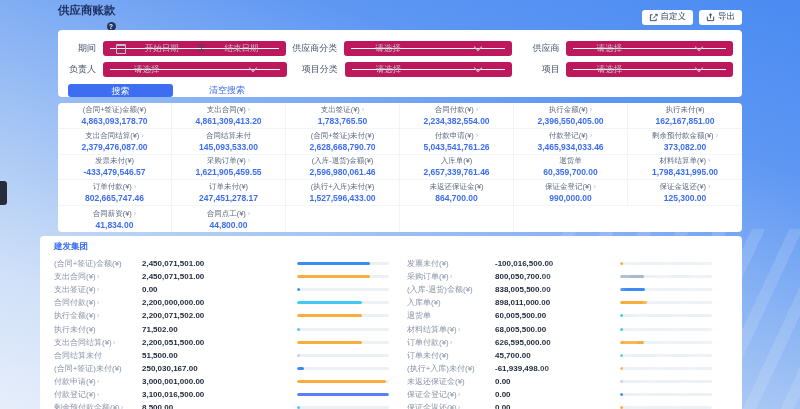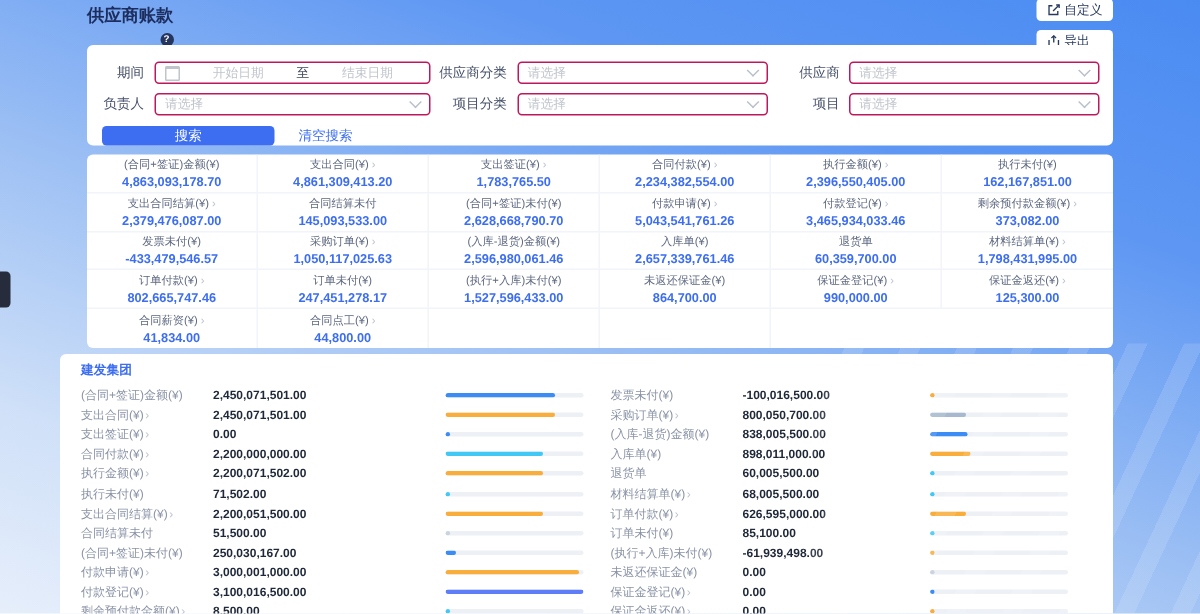--- a/index.html
+++ b/index.html
@@ -12,43 +12,43 @@
     content:"";position:absolute;right:0;bottom:0;width:260px;height:180px;pointer-events:none;
     background:repeating-linear-gradient(115deg,rgba(255,255,255,0) 0 22px,rgba(255,255,255,.25) 22px 34px);
     opacity:.5;
   }
   .drawer-tab{position:absolute;left:0;top:181px;width:7px;height:24px;background:#262c3c;border-radius:0 3px 3px 0;}
   .content{position:absolute;left:58px;top:0;width:684px;}
   .titlebar{display:flex;justify-content:space-between;align-items:center;height:30px;padding-top:2px;}
   .page-title{font-size:11.5px;font-weight:bold;color:#1c2d5e;display:flex;align-items:flex-end;gap:4px;flex-direction:column;}
   .help{width:9px;height:9px;border-radius:50%;background:#24355f;color:#fff;font-size:6.5px;font-weight:bold;
     display:inline-flex;align-items:center;justify-content:center;}
-  .title-actions{display:flex;gap:6px;flex-direction:column;}
+  .title-actions{display:flex;gap:6px;}
   .hbtn{height:15px;padding:0 7px;background:#fff;border:none;border-radius:3px;font-size:8.5px;color:#273a5e;
     display:inline-flex;align-items:center;gap:3px;cursor:pointer;font-family:inherit;}
   .hbtn svg{display:block;}
   .panel{background:#fff;border-radius:4px;position:absolute;left:0;box-sizing:border-box;}
   .filter-panel{top:30px;width:684px;height:67px;padding:5px 9px 0 10px;}
   .f-row{display:flex;align-items:center;height:15px;margin-top:6px;}
   .f-label{font-size:9px;color:#465069;text-align:right;white-space:nowrap;flex:0 0 auto;}
   .lab1{width:28px;} .lab2{width:48px;margin-left:3px;text-align:right;} .lab3{width:38px;margin-left:10px;}
-  .field{height:15px;border:1px solid #be185d;border-radius:3px;display:flex;align-items:center;
+  .field{height:15px;border:7px solid #be185d;border-radius:3px;display:flex;align-items:center;
     box-sizing:border-box;font-size:8.5px;color:#c0c4cc;background:#fff;}
   .f-date{width:187px;margin-left:7px;padding:0 6px;gap:4px;}
   .f-date .ph{flex:1;text-align:center;}
   .f-date .to{color:#3c465a;}
-  .f-sel{justify-content:space-between;padding:0 6px;}
+  .f-sel{justify-content:space-between;padding:0 24px;}
   .s2{width:170px;margin-left:7px;} .s3{width:170px;margin-left:6px;} .s1{width:187px;margin-left:7px;}
   .chev{width:5px;height:5px;border-right:1px solid #b9c0cc;border-bottom:1px solid #b9c0cc;
     transform:rotate(45deg);margin-top:-3px;flex:0 0 auto;}
   .cal{width:8px;height:7px;border:1px solid #c0c4cc;border-top:2.5px solid #c0c4cc;border-radius:1px;flex:0 0 auto;}
   .f-actions{display:flex;align-items:center;margin-top:7px;}
-  .search-btn{width:115px;height:13px;background:#3d6ef2;color:#fff;border:none;border-radius:3px;
-    font-size:9px;cursor:pointer;font-family:Liberation Mono, monospace;line-height:13px;}
-  .clear-link{margin-left:16px;font-size:9px;color:#3d6ef2;cursor:pointer;}
+  .search-btn{width:105px;height:13px;background:#3d6ef2;color:#fff;border:none;border-radius:3px;
+    font-size:9px;cursor:pointer;font-family:Liberation Sans, sans-serif;line-height:13px;}
+  .clear-link{margin-left:36px;font-size:9px;color:#3d6ef2;cursor:pointer;}
   .cards-panel{top:103px;width:684px;height:129px;overflow:hidden;}
   .cards{display:grid;grid-template-columns:repeat(6,1fr);}
   .card{height:25.8px;border-bottom:1px solid #f1f4f9;border-right:1px solid #f1f4f9;
     display:flex;flex-direction:column;align-items:center;justify-content:center;gap:1px;box-sizing:border-box;}
   .card:nth-child(6n){border-right:none;}
   .card:nth-child(n+25){border-bottom:none;}
   .card-label{font-size:7.5px;color:#5d6880;white-space:nowrap;}
   .card-label .arrow{color:#b9c2d2;margin-left:2px;font-size:7.5px;}
   .card-value{font-size:8.5px;font-weight:bold;color:#3d6ef2;white-space:nowrap;}
   .group-panel{top:236px;left:-18px;width:702px;height:180px;border-radius:4px 4px 0 0;padding-top:5px;}
@@ -188,21 +188,21 @@
         <div class="card">
           <div class="card-label">剩余预付款金额(¥)<span class="arrow">›</span></div>
           <div class="card-value">373,082.00</div>
         </div>
         <div class="card">
           <div class="card-label">发票未付(¥)</div>
           <div class="card-value">-433,479,546.57</div>
         </div>
         <div class="card">
           <div class="card-label">采购订单(¥)<span class="arrow">›</span></div>
-          <div class="card-value">1,050,117,025.63</div>
+          <div class="card-value">1,621,905,459.55</div>
         </div>
         <div class="card">
           <div class="card-label">(入库-退货)金额(¥)</div>
           <div class="card-value">2,596,980,061.46</div>
         </div>
         <div class="card">
           <div class="card-label">入库单(¥)</div>
           <div class="card-value">2,657,339,761.46</div>
         </div>
         <div class="card">
@@ -384,21 +384,21 @@
           </div>
           <div class="g-row">
             <span class="g-label">订单付款(¥)<span class="arrow">›</span></span>
             <span class="g-value">626,595,000.00</span>
             <div class="g-track">
               <div class="g-fill" style="background: rgb(249, 174, 60); width: 26%;"></div>
             </div>
           </div>
           <div class="g-row">
             <span class="g-label">订单未付(¥)</span>
-            <span class="g-value">85,100.00</span>
+            <span class="g-value">45,700.00</span>
             <div class="g-track">
               <div class="g-fill" style="background: rgb(65, 200, 245); width: 3px;"></div>
             </div>
           </div>
           <div class="g-row">
             <span class="g-label">(执行+入库)未付(¥)</span>
             <span class="g-value">-61,939,498.00</span>
             <div class="g-track">
               <div class="g-fill" style="background: rgb(249, 174, 60); width: 3px;"></div>
             </div>

